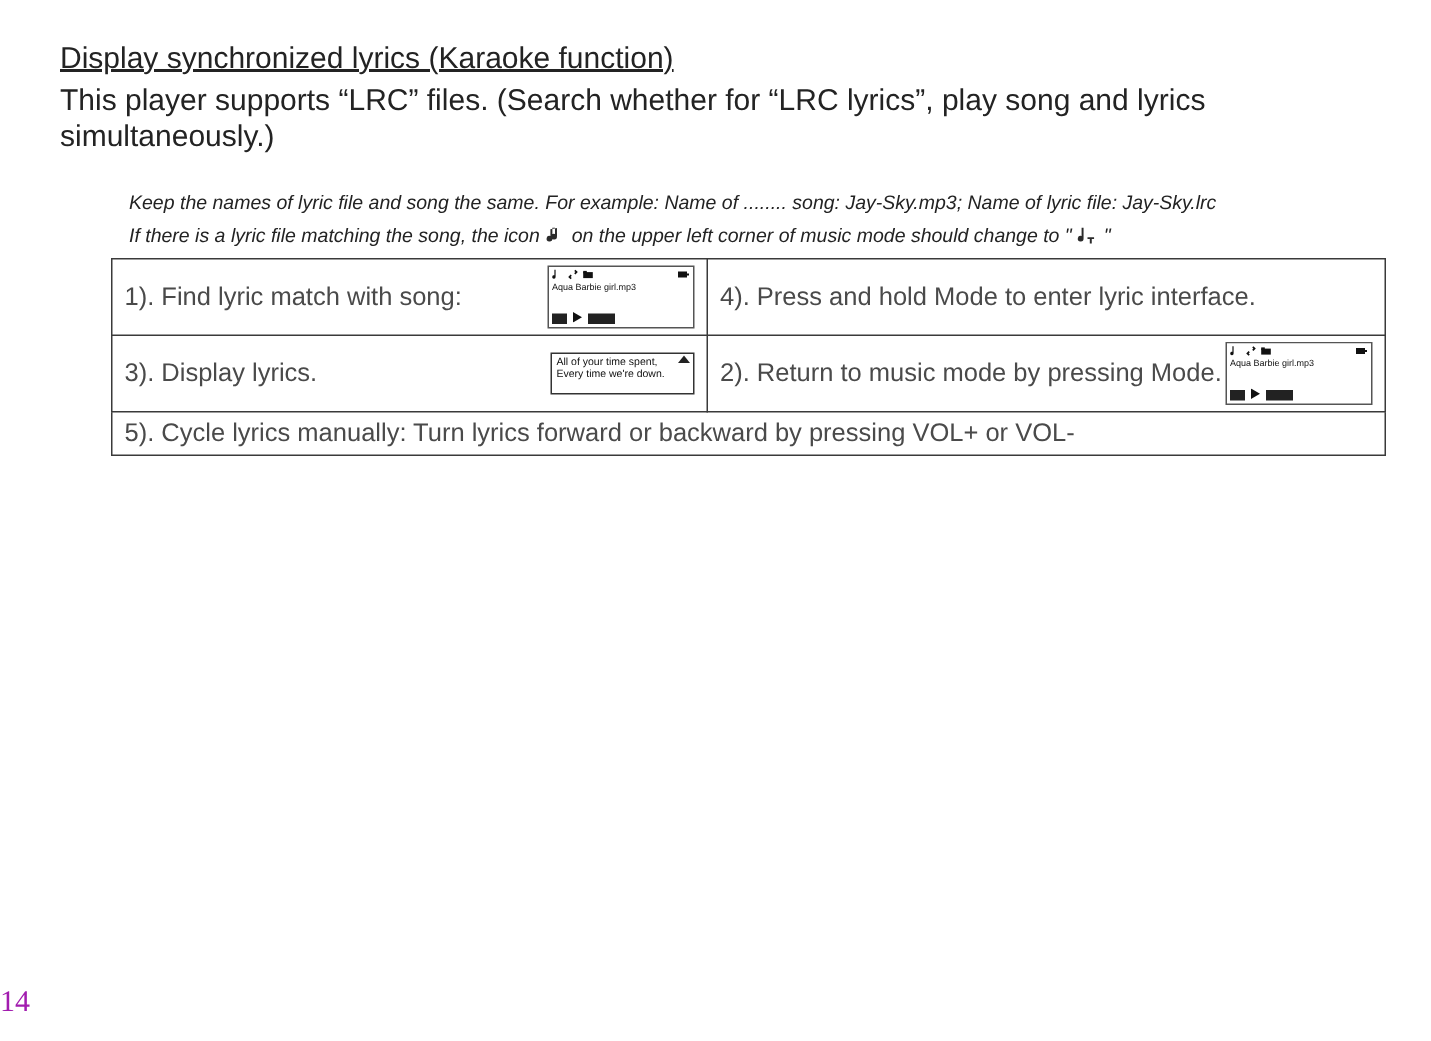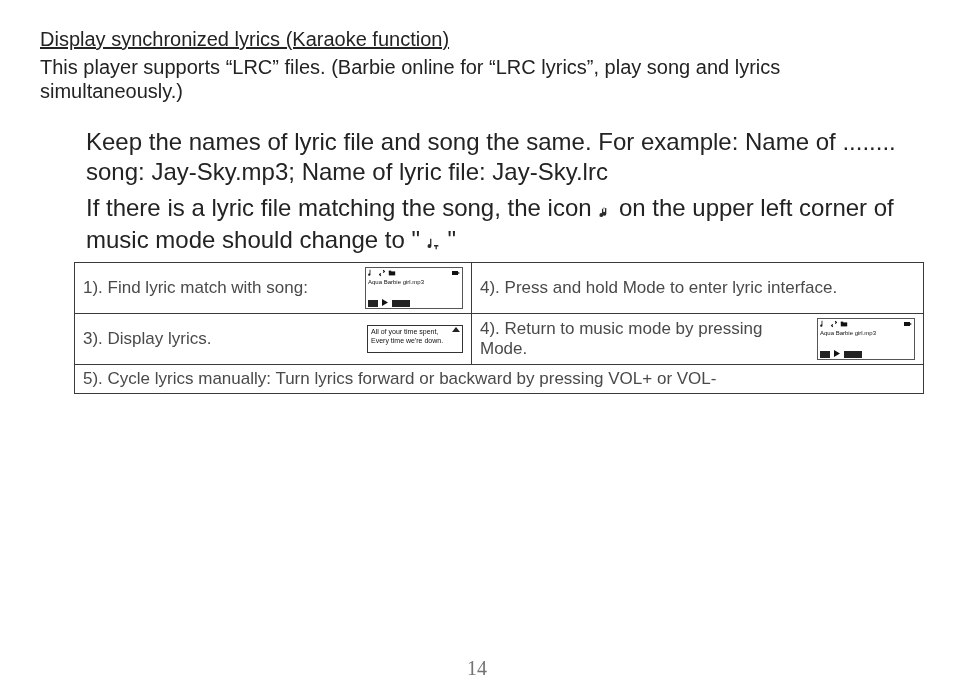--- a/index.html
+++ b/index.html
@@ -44,44 +44,45 @@
   ul.steps > li::before {
     content: "•";
     position: absolute;
     left: 8px;
     top: 0;
     font-size: 20px;
   }
   .sub {
     margin-top: 2px;
     margin-bottom: 6px;
-    font-size: 24px;
+    font-size: 13px;
     line-height: 1.25;
     padding-left: 46px;
+    font-style: italic;
   }
   .icon-note {
     display: inline-block;
     vertical-align: middle;
   }
   table.lyrics {
     border-collapse: collapse;
     width: 850px;
     margin-left: 34px;
     font-size: 17px;
     color: #4a4a4a;
   }
   table.lyrics td {
     border: 1px solid #3a3a3a;
     padding: 4px 8px;
     vertical-align: top;
   }
   .cell-flex {
     display: flex;
     align-items: center;
-    gap: 10px;
+    gap: 0;
     min-height: 42px;
   }
   .cell-text { flex: 1; }
 
   
   .mini-screen {
     width: 96px;
     height: 40px;
     border: 1px solid #555;
     background: #fff;
@@ -121,35 +122,34 @@
     width: 0; height: 0;
     border-left: 4px solid transparent;
     border-right: 4px solid transparent;
     border-bottom: 5px solid #222;
   }
 
   .pagenum {
     position: absolute;
     bottom: 14px;
     left: 0; right: 0;
-    text-align: center;
     font-family: "Times New Roman", serif;
     font-size: 20px;
-    color: #737373;
+    color: #a21caf;
   }
 
   svg.inline-icon { vertical-align: -2px; width:14px; height:14px; }
 </style>
 </head>
 <body>
 
 <div class="page">
 
   <div class="heading">Display synchronized lyrics (Karaoke function)</div>
-  <div class="para">This player supports “LRC” files. (Barbie online for “LRC lyrics”, play song and lyrics simultaneously.)</div>
+  <div class="para">This player supports “LRC” files. (Search whether for “LRC lyrics”, play song and lyrics simultaneously.)</div>
 
   <div class="sub">Keep the names of lyric file and song the same.  For example:  Name of ........ song: Jay-Sky.mp3;  Name of lyric file: Jay-Sky.lrc</div>
 
   <div class="sub">
     <span>If there is a lyric file matching the song, the icon </span>
     <span class="icon-note">
       <svg class="inline-icon" viewBox="0 0 16 16">
           <path d="M6 2 v8.3 a2.2 2.2 0 1 1 -1.5 -2 V3.2 l5 -1 v6.6 a2.2 2.2 0 1 1 -1.5 -2 V2 z" fill="#2b2b2b"></path>
         </svg>
     </span>
@@ -218,21 +218,21 @@
           <div class="cell-text">3). Display lyrics.</div>
           <div class="mini-lyrics">
             <div class="tri"></div>
             <div>All of your time spent,</div>
             <div>Every time we're down.</div>
           </div>
         </div>
       </td>
       <td>
         <div class="cell-flex">
-          <div class="cell-text">4). Return to music mode by pressing Mode.</div>
+          <div class="cell-text">2). Return to music mode by pressing Mode.</div>
           <div class="mini-screen">
             <div class="ms-row top">
               <span>
                     <svg viewBox="0 0 10 10">
                       <path d="M3 1v6a1.4 1.4 0 1 1-1-1.3V1z" fill="#111"></path>
                     </svg>
                   </span>
               <span>
                     <svg viewBox="0 0 10 10">
                       <path d="M2 3h5l-1-1 1-1 2 2-2 2-1-1 1-1H2zM8 7H3l1 1-1 1-2-2 2-2 1 1-1 1h5z" fill="#111"></path>

